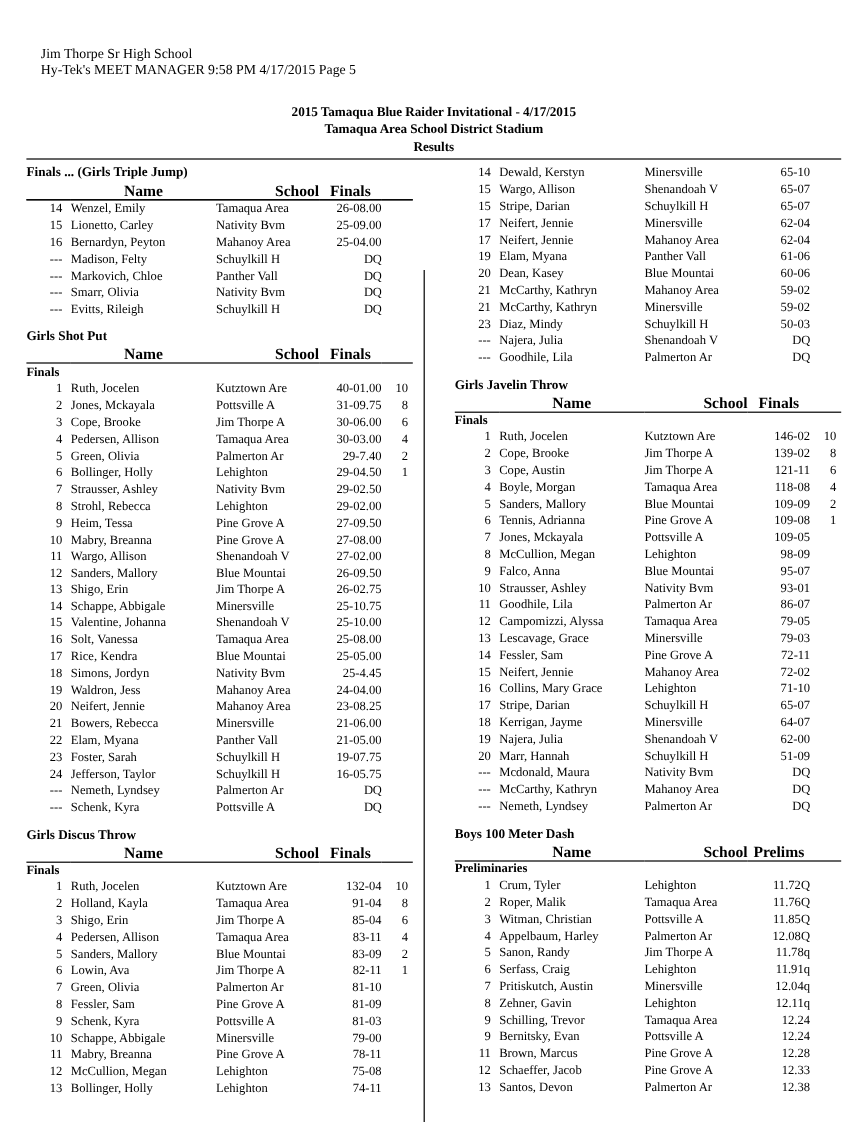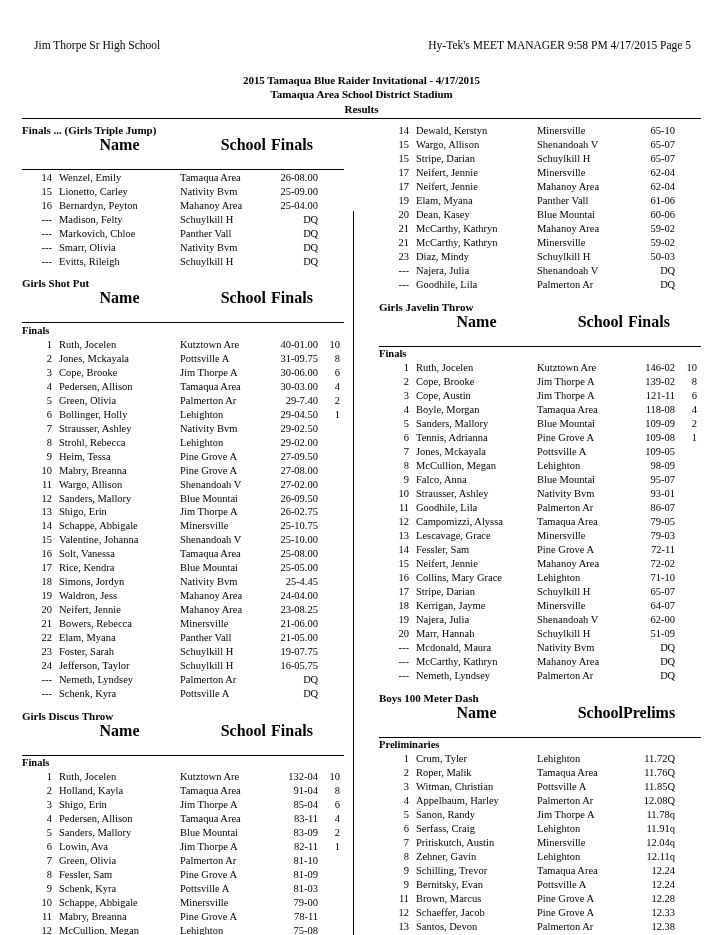--- a/index.html
+++ b/index.html
@@ -24,20 +24,21 @@
   }
 
   
   .topbar {
     display: flex;
     justify-content: space-between;
     align-items: baseline;
     font-size: 11.5px;
     line-height: 14px;
     padding: 0 10px 0 12px;
+    flex-direction: column;
   }
   .topbar .left { white-space: nowrap; }
   .topbar .right { white-space: nowrap; }
 
   .meet-title, .meet-venue, .meet-results {
     text-align: center;
     font-weight: bold;
     font-size: 11px;
     line-height: 14px;
     letter-spacing: -0.05px;
@@ -87,22 +88,22 @@
 
   table.results {
     width: 100%;
     border-collapse: collapse;
     font-size: 10.5px;
     line-height: 13.2px;
     table-layout: fixed;
   }
   table.results th {
     font-weight: bold;
-    font-size: 16px;
-    padding: 0 0 18px 0;
+    font-size: 13px;
+    padding: 0 0 1px 0;
     border-bottom: 1.3px solid #000;
     white-space: nowrap;
   }
   table.results td {
     padding: 0.4px 0;
     white-space: nowrap;
     overflow: hidden;
   }
 
   

